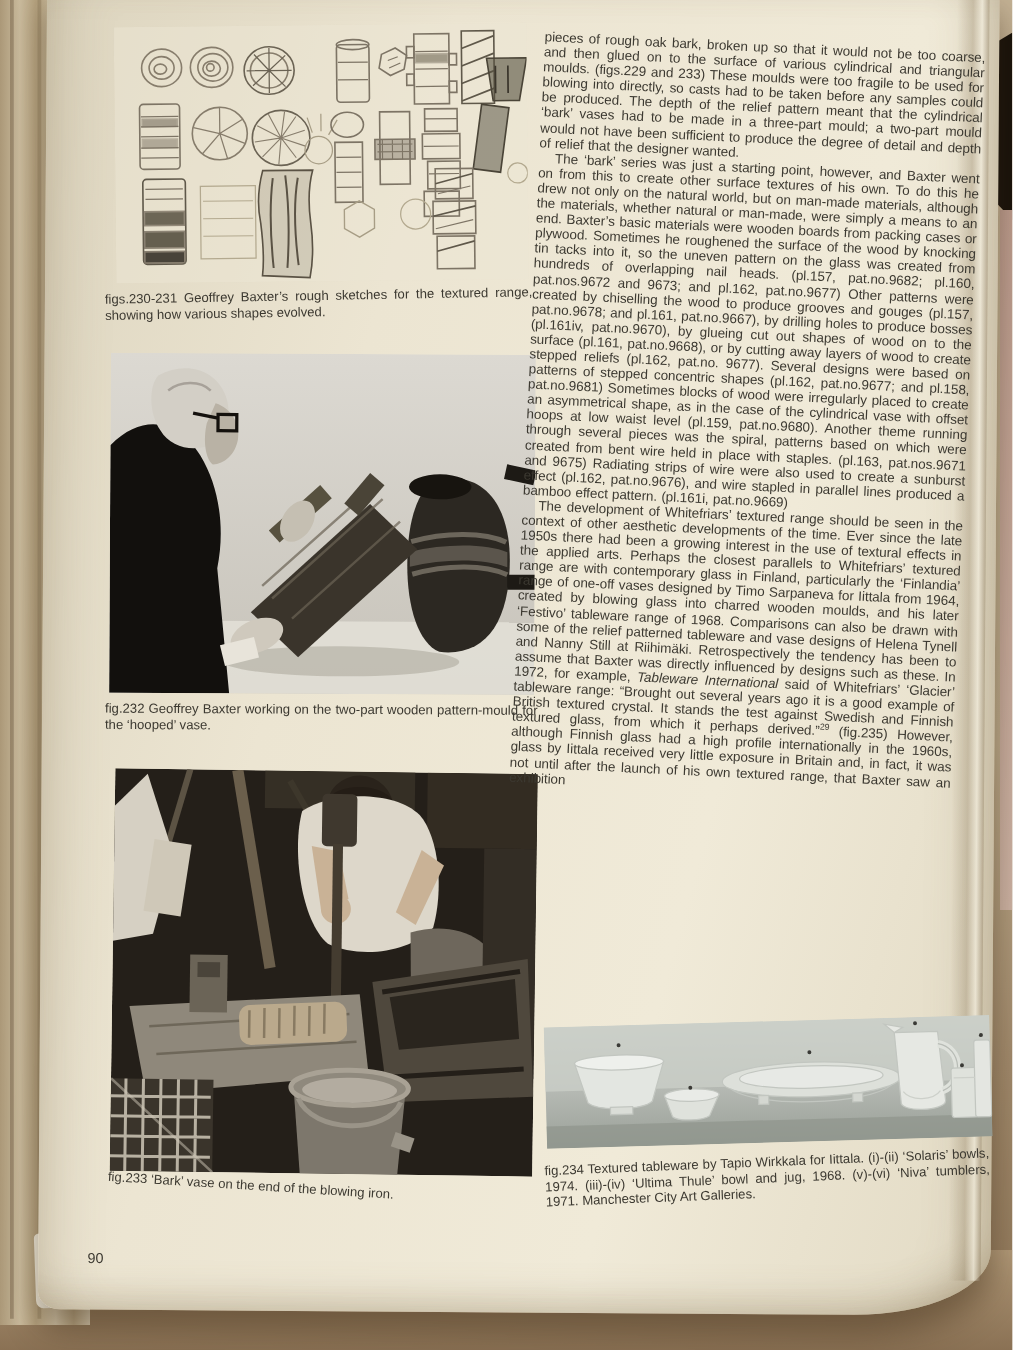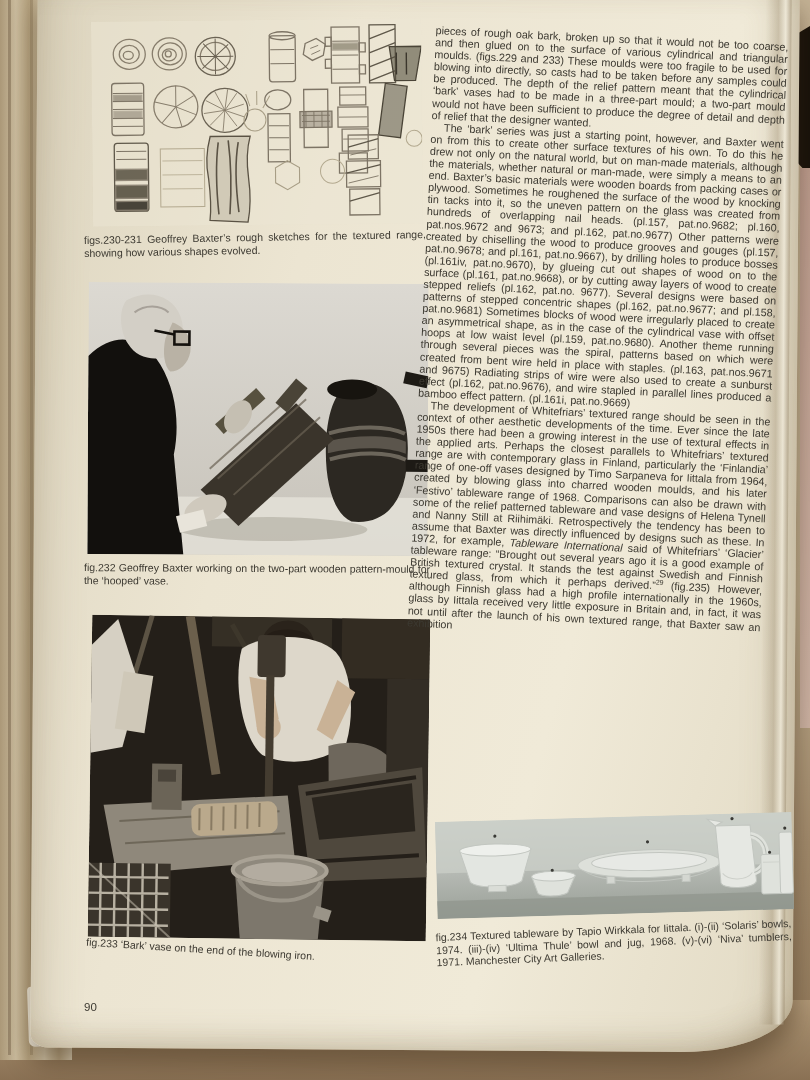--- a/index.html
+++ b/index.html
@@ -230,21 +230,21 @@
     </g>
     <g>
       <rect x="0" y="248" width="82" height="74" fill="#3a342b"></rect>
       <path d="M0,262 h80 M0,278 h80 M0,294 h80 M0,310 h80 M12,248 v74 M26,248 v74 M40,248 v74 M54,248 v74 M68,248 v74" stroke="#cfc8b8" stroke-width="2.4" opacity="0.85"></path>
       <path d="M0,248 L82,322" stroke="#cfc8b8" stroke-width="2" opacity="0.5"></path>
     </g>
   </svg>
 
   <div class="content caption" style="left:86px;top:946px;width:330px;transform:rotate(3.6deg);text-align:left;">fig.233 ‘Bark’ vase on the end of the blowing iron.</div>
 
-  <div class="content page-number" style="left:84px;top:1001px;">90</div>
+  <div class="content page-number" style="left:70px;top:1001px;">90</div>
 
   <div class="content bodytext" style="left:436px;top:24px;transform:rotate(2.75deg);transform-origin:top left;">
     <p><span>pieces of rough oak bark, broken up so that it would not be too coarse, and then glued on to the surface of various cylindrical and triangular moulds. (figs.229 and 233) These moulds were too fragile to be used for blowing into directly, so casts had to be taken before any samples could be produced. The depth of the relief pattern meant that the cylindrical ‘bark’ vases had to be made in a three-part mould; a two-part mould would not have been sufficient to produce the degree of detail and depth of relief that the designer wanted.</span></p>
     <p><span>The ‘bark’ series was just a starting point, however, and Baxter went on from this to create other surface textures of his own. To do this he drew not only on the natural world, but on man-made materials, although the materials, whether natural or man-made, were simply a means to an end. Baxter’s basic materials were wooden boards from packing cases or plywood. Sometimes he roughened the surface of the wood by knocking tin tacks into it, so the uneven pattern on the glass was created from hundreds of overlapping nail heads. (pl.157, pat.no.9682; pl.160, pat.nos.9672 and 9673; and pl.162, pat.no.9677) Other patterns were created by chiselling the wood to produce grooves and gouges (pl.157, pat.no.9678; and pl.161, pat.no.9667), by drilling holes to produce bosses (pl.161iv, pat.no.9670), by glueing cut out shapes of wood on to the surface (pl.161, pat.no.9668), or by cutting away layers of wood to create stepped reliefs (pl.162, pat.no. 9677). Several designs were based on patterns of stepped concentric shapes (pl.162, pat.no.9677; and pl.158, pat.no.9681) Sometimes blocks of wood were irregularly placed to create an asymmetrical shape, as in the case of the cylindrical vase with offset hoops at low waist level (pl.159, pat.no.9680). Another theme running through several pieces was the spiral, patterns based on which were created from bent wire held in place with staples. (pl.163, pat.nos.9671 and 9675) Radiating strips of wire were also used to create a sunburst effect (pl.162, pat.no.9676), and wire stapled in parallel lines produced a bamboo effect pattern. (pl.161i, pat.no.9669)</span></p>
     <p><span>The development of Whitefriars’ textured range should be seen in the context of other aesthetic developments of the time. Ever since the late 1950s there had been a growing interest in the use of textural effects in the applied arts. Perhaps the closest parallels to Whitefriars’ textured range are with contemporary glass in Finland, particularly the ‘Finlandia’ range of one-off vases designed by Timo Sarpaneva for Iittala from 1964, created by blowing glass into charred wooden moulds, and his later ‘Festivo’ tableware range of 1968. Comparisons can also be drawn with some of the relief patterned tableware and vase designs of Helena Tynell and Nanny Still at Riihimäki. Retrospectively the tendency has been to assume that Baxter was directly influenced by designs such as these. In 1972, for example, </span><span style="font-style: italic;">Tableware International</span><span> said of Whitefriars’ ‘Glacier’ tableware range: “Brought out several years ago it is a good example of British textured crystal. It stands the test against Swedish and Finnish textured glass, from which it perhaps derived.”</span><sup>29</sup><span> (fig.235) However, although Finnish glass had a high profile internationally in the 1960s, glass by Iittala received very little exposure in Britain and, in fact, it was not until after the launch of his own textured range, that Baxter saw an exhibition</span></p>
   </div>
 
   <svg class="content figure-photo" style="left:436px;top:817px;transform:rotate(-1.6deg);" width="357" height="97" viewBox="0 0 360 98">
     <defs>
       <linearGradient id="g234" x1="0" y1="0" x2="0" y2="1">

